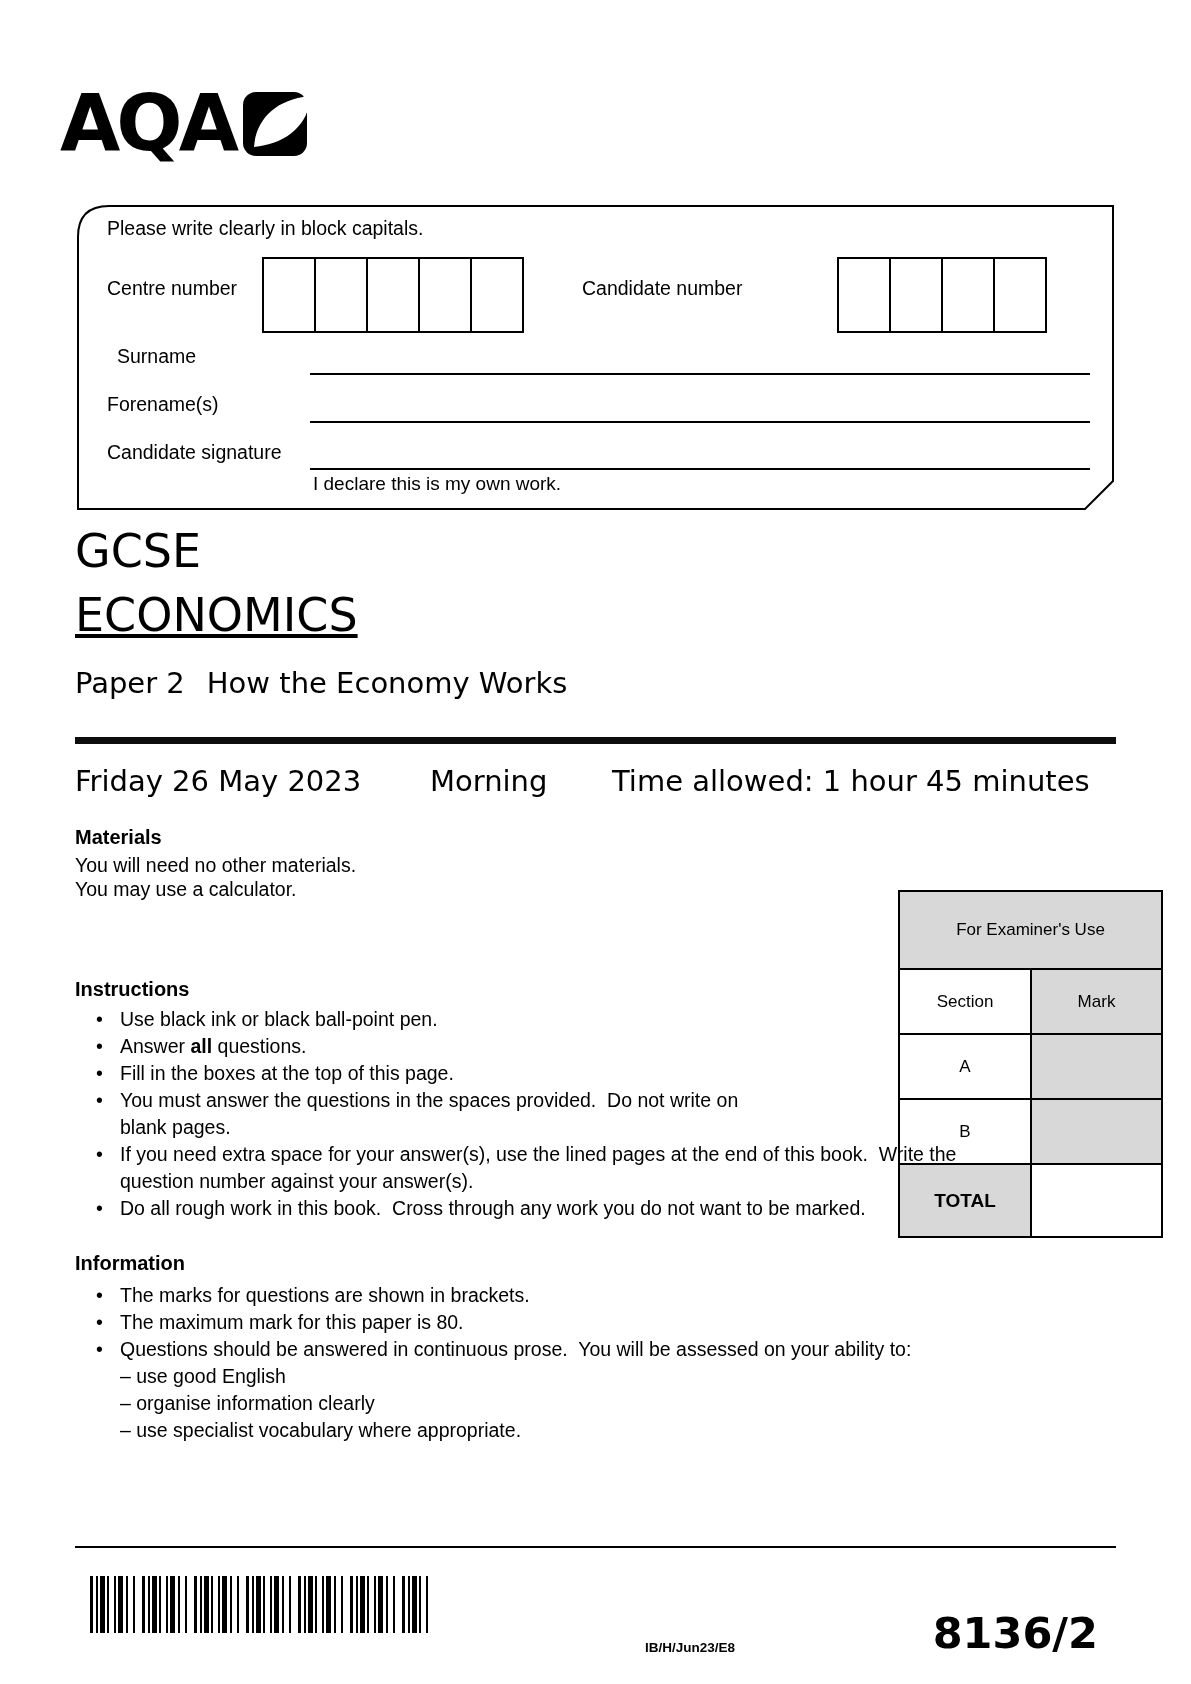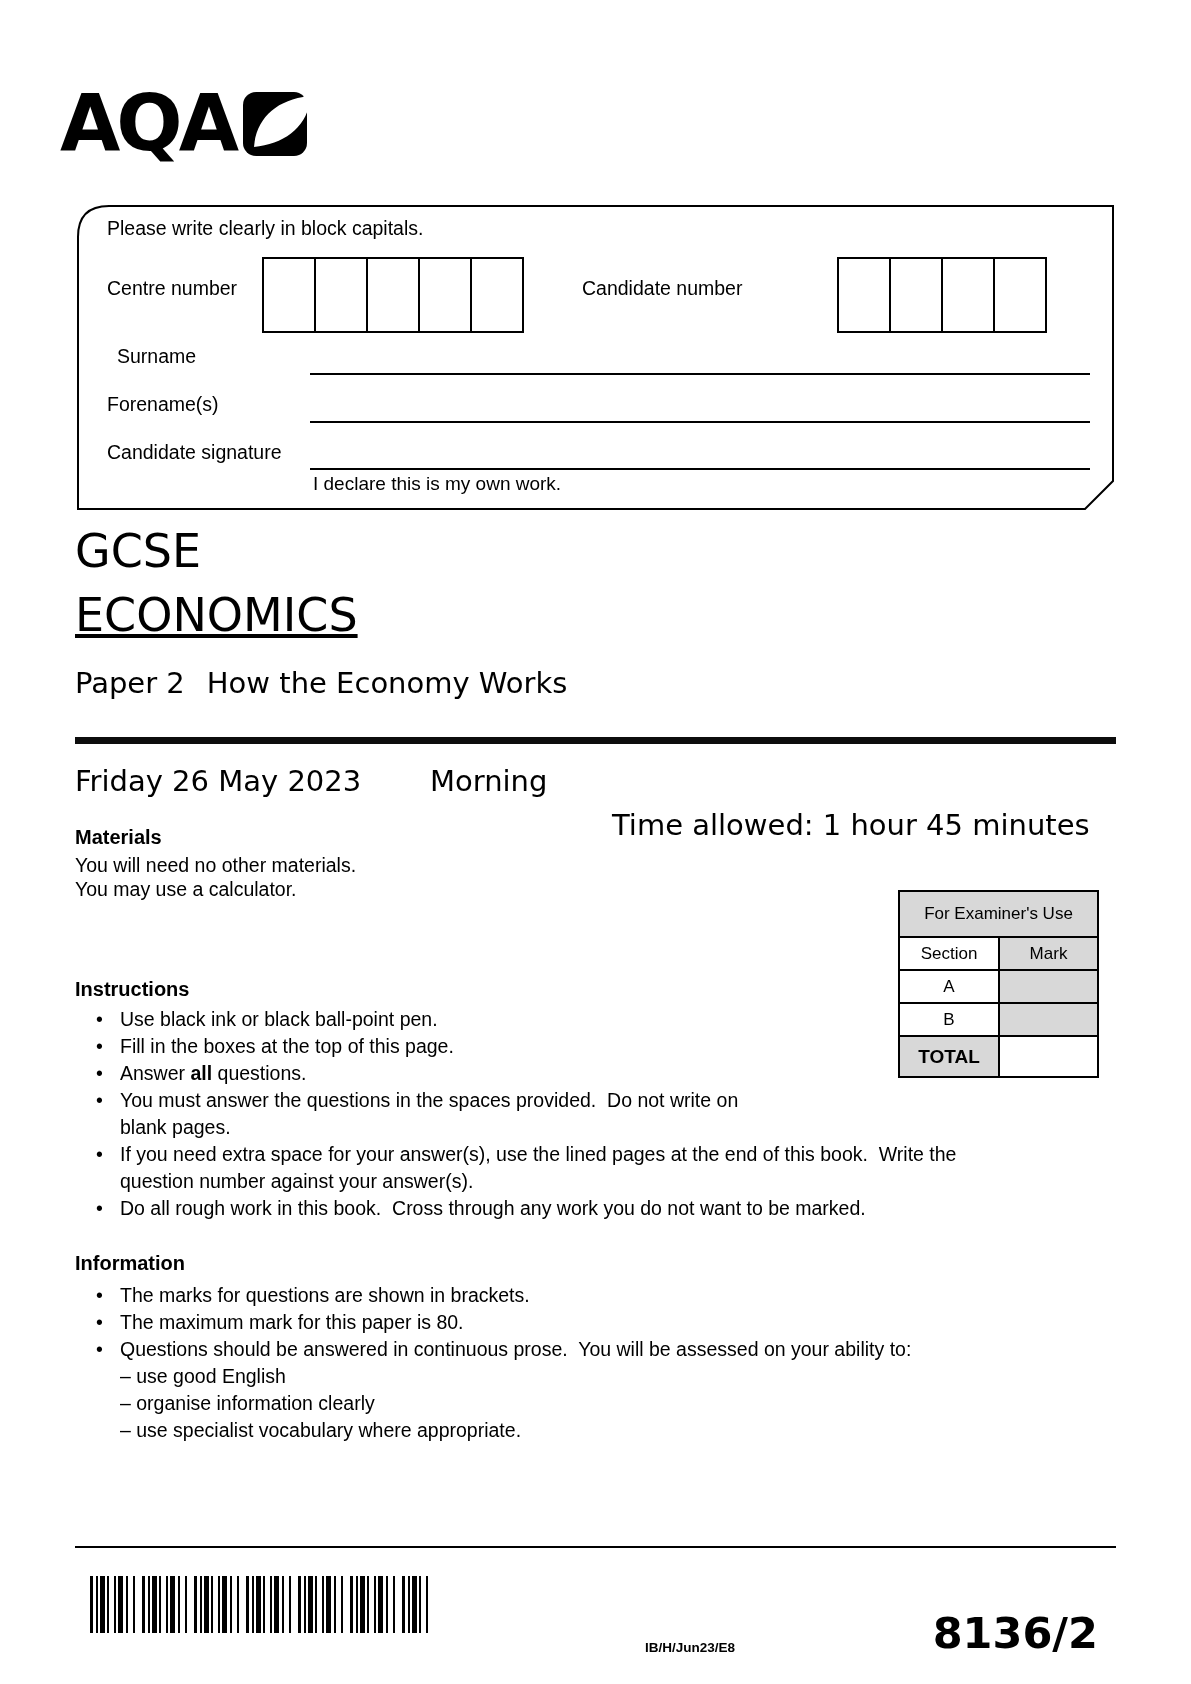--- a/index.html
+++ b/index.html
@@ -23,37 +23,37 @@
   .cell:first-child{margin-left:0;}
   .wline{position:absolute; height:0; border-bottom:2px solid #000;}
   
   .display{font-family:"DejaVu Sans", sans-serif;}
   .qual{left:75px; top:528px; font-size:46px; line-height:1;}
   .subj{left:75px; top:592px; font-size:46px; line-height:1;text-decoration:underline;}
   .paper-line{left:75px; top:668px; font-size:29px; line-height:1.1;}
   .paper-line .gap{display:inline-block; width:22px;}
   .thick-rule{left:75px; top:737px; width:1041px; height:7px; background:#0d0d0d;}
   .sess{font-size:29px; top:766px; line-height:1.1;}
-  .sess-date{left:75px;} .sess-tod{left:430px;} .sess-time{left:612px;margin-top:44px;}
+  .sess-date{left:75px;} .sess-tod{left:430px;} .sess-time{left:612px;}
   
   .h-small{font-size:20px; font-weight:bold;}
   .mat-h{left:75px; top:826px;}
   .mat-1{left:75px; top:854px; font-size:19.5px;}
   .mat-2{left:75px; top:878px; font-size:19.5px;}
   .ins-h{left:75px; top:978px;}
   .inf-h{left:75px; top:1252px;}
   ul.blist{left:93px; margin:0; padding:0; list-style:none; width:985px;}
   .ins-list{top:1006px;} .inf-list{top:1282px;}
   ul.blist li{position:relative; padding-left:27px; font-size:19.5px; line-height:27px; margin:0;}
   ul.blist li::before{content:"\2022"; position:absolute; left:3px; top:0;}
   ul.blist li span{white-space:pre-wrap;}
   .b{font-weight:bold;}
   
   .exam-table{left:898px; top:890px; border-collapse:collapse;}
-  .exam-table td{border:2px solid #000; text-align:center; vertical-align:middle; font-size:17px; padding:0;}
+  .exam-table td{border:2px solid #000; text-align:center; vertical-align:middle; font-size:17px; padding:16px;}
   .exam-table .c1{width:98px;} .exam-table .c2{width:97px;}
   .exam-table .rh{height:44px;} .exam-table .r{height:31px;} .exam-table .rt{height:39px;}
   .exam-table .gray{background:#d8d8d8;}
   .exam-table .total{font-weight:bold; font-size:19px;}
   
   .thin-rule{left:75px; top:1546px; width:1041px; height:2px; background:#000;}
   .barcode{left:90px; top:1576px; width:340px; height:57px;
     background:repeating-linear-gradient(90deg,
       #000 0 3px,#fff 3px 6px,#000 6px 8px,#fff 8px 10px,#000 10px 15px,#fff 15px 17px,
       #000 17px 19px,#fff 19px 24px,#000 24px 26px,#fff 26px 28px,#000 28px 33px,#fff 33px 36px,
@@ -151,22 +151,22 @@
     <tr>
       <td class="c1 rt gray total" style="background: rgb(216, 216, 216);">TOTAL</td>
       <td class="c2 rt"></td>
     </tr>
   </tbody>
     </table>
 
   <div class="abs h-small ins-h">Instructions</div>
   <ul class="abs blist ins-list">
     <li><span>Use black ink or black ball-point pen.</span></li>
+    <li><span>Answer </span><span class="b">all</span><span> questions.</span></li>
     <li><span>Fill in the boxes at the top of this page.</span></li>
-    <li><span>Answer </span><span class="b">all</span><span> questions.</span></li>
     <li><span>You must answer the questions in the spaces provided.  Do not write on
 blank pages.</span></li>
     <li><span>If you need extra space for your answer(s), use the lined pages at the end of this book.  Write the
 question number against your answer(s).</span></li>
     <li><span>Do all rough work in this book.  Cross through any work you do not want to be marked.</span></li>
   </ul>
 
   <div class="abs h-small inf-h">Information</div>
   <ul class="abs blist inf-list">
     <li><span>The marks for questions are shown in brackets.</span></li>

